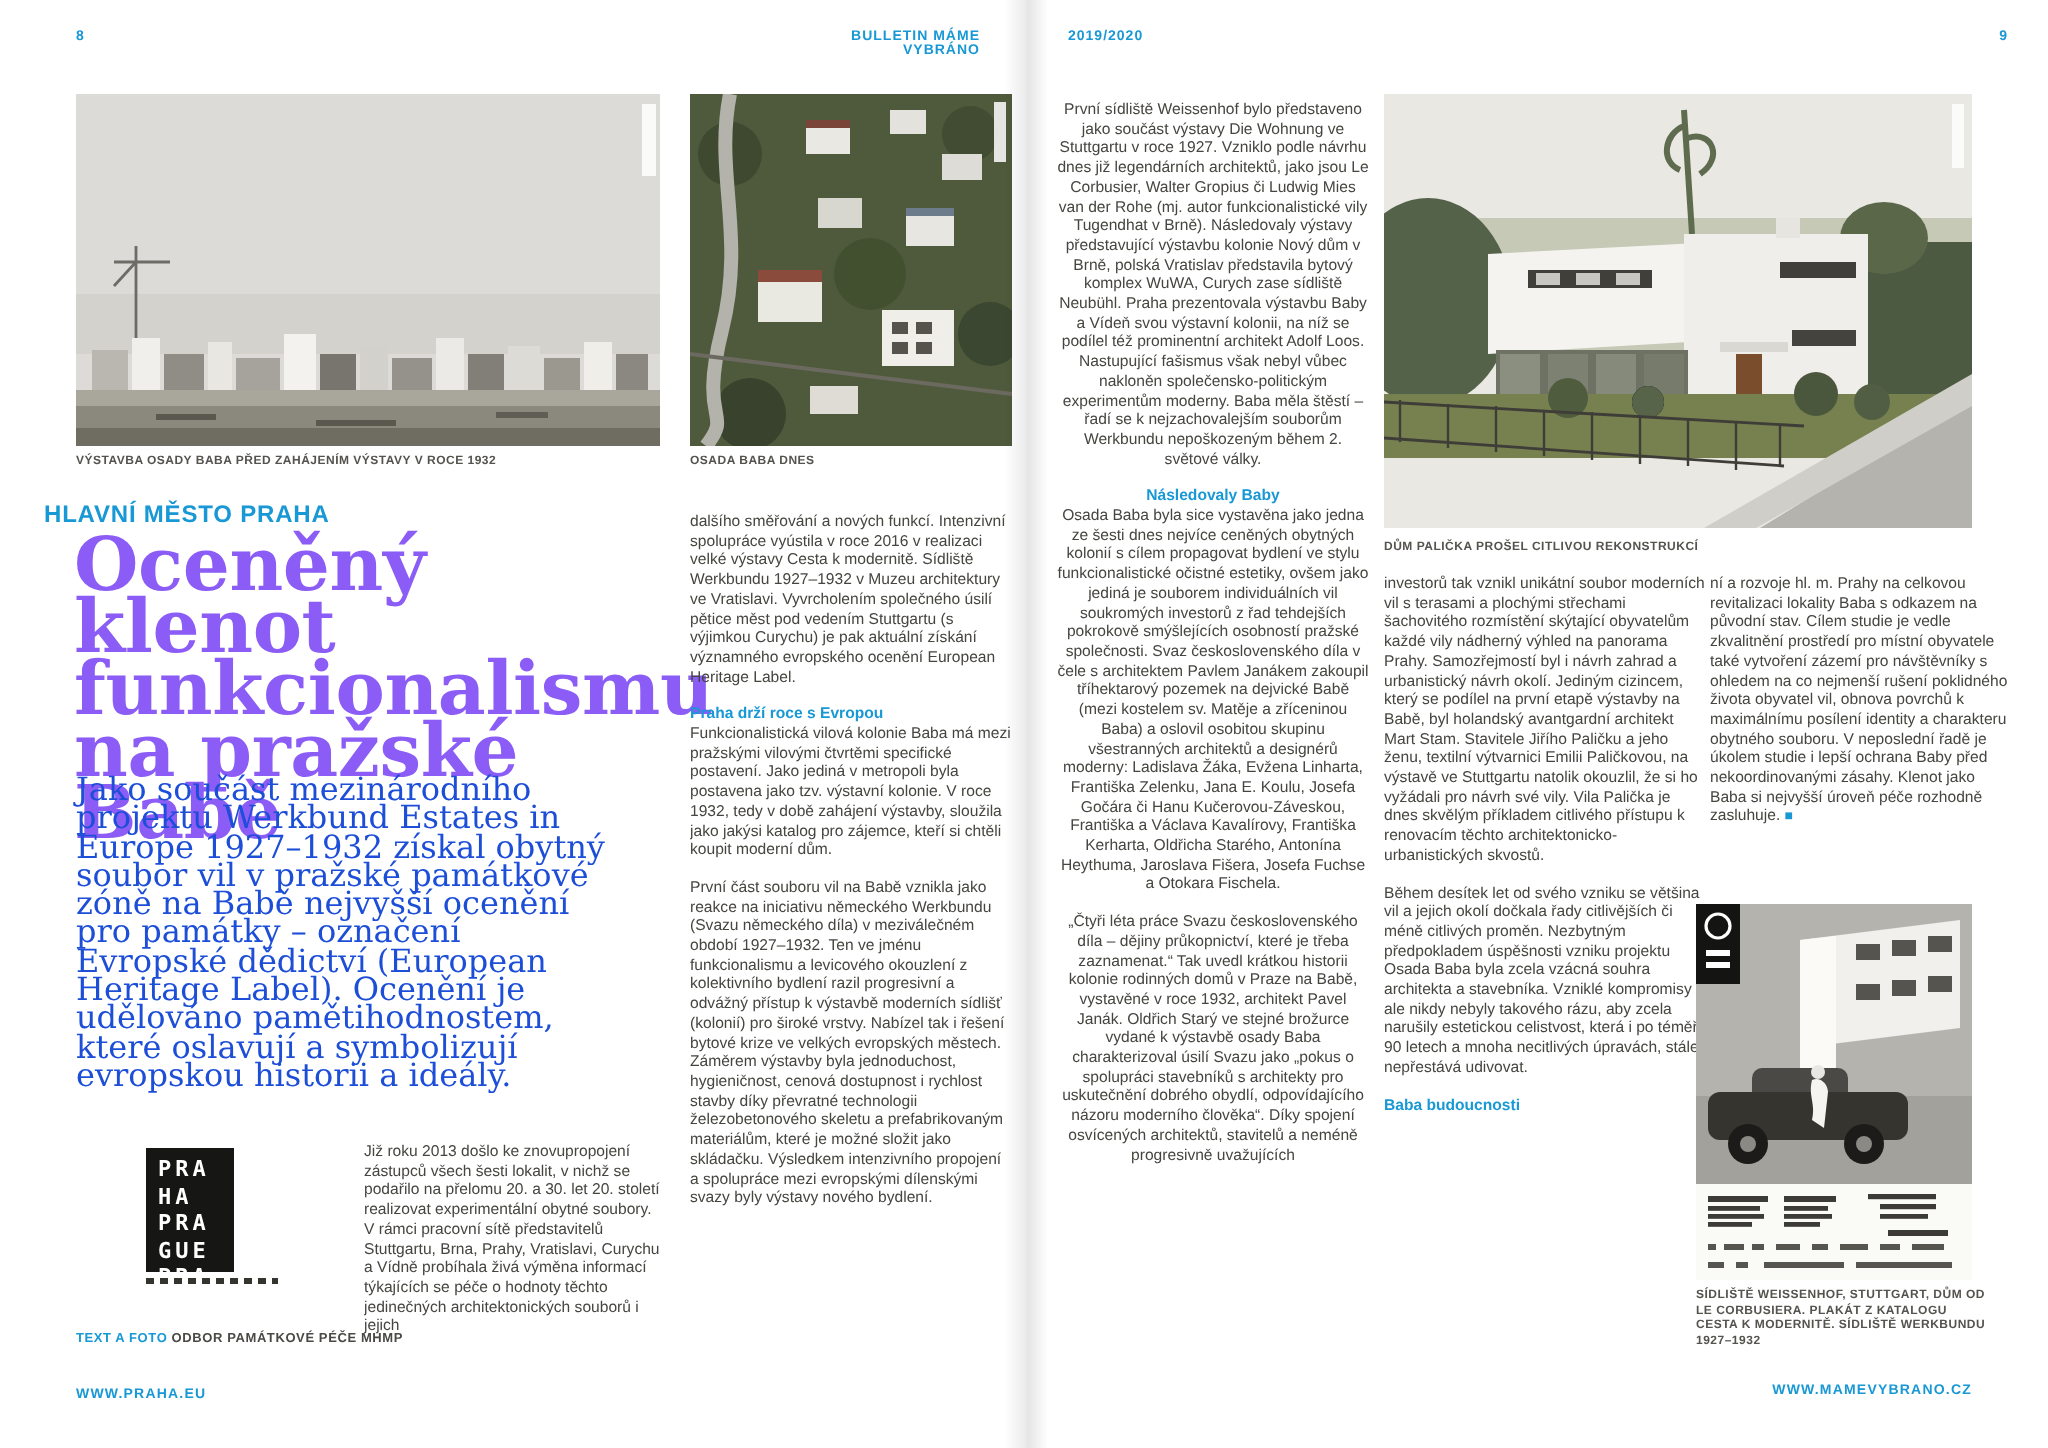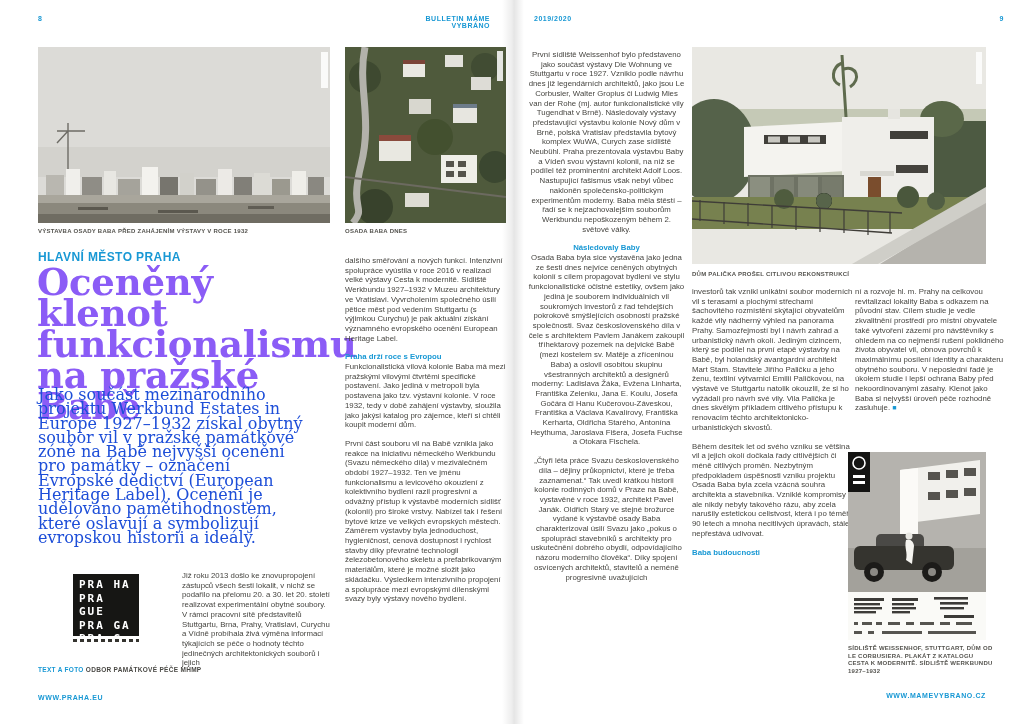--- a/index.html
+++ b/index.html
@@ -23,21 +23,21 @@
   .headline{
     font-family:"DejaVu Serif",serif;font-weight:bold;
     font-size:37px;line-height:31px;color:#8b5cf6;letter-spacing:-.2px;
   }
   .lead{
     font-family:"DejaVu Serif",serif;font-weight:normal;
     font-size:16px;line-height:14.3px;color:#1d4ed8;
   }
   
   .praha-logo{
-    width:66px;height:62px;background:#161614;color:#fff;
+    width:44px;height:62px;background:#161614;color:#fff;
     font-family:"DejaVu Sans Mono",monospace;font-weight:bold;
     font-size:11px;line-height:13.5px;letter-spacing:2px;
     padding:4px 0 0 6px;box-sizing:border-box;
   }
   .logo-dashes{
     width:66px;height:3px;
     background:repeating-linear-gradient(90deg,#35342f 0 4px,transparent 4px 7px);
   }
   .credit-line{font-size:6.5px;font-weight:bold;letter-spacing:.3px;}
   .credit-label{color:#1898d4;}
@@ -110,21 +110,21 @@
     <rect x="113" y="114" width="8" height="6" fill="#55534c"></rect>
     <rect x="101" y="124" width="8" height="6" fill="#55534c"></rect>
     <rect x="113" y="124" width="8" height="6" fill="#55534c"></rect>
     <rect x="60" y="146" width="24" height="14" fill="#dedcd4"></rect>
     <path d="M0 130 L161 150" stroke="#6c6a60" stroke-width="2"></path>
     <rect x="152" y="4" width="6" height="30" fill="#ffffff" opacity="0.85"></rect>
   </svg>
 </div>
 <div class="abs cap" style="left:345px;top:228px;width:161px;">OSADA BABA DNES</div>
 
-<div class="abs kicker" style="left:38px;top:250px;">HLAVNÍ MĚSTO PRAHA</div>
+<div class="abs kicker" style="left:22px;top:250px;">HLAVNÍ MĚSTO PRAHA</div>
 <div class="abs headline" style="left:37px;top:267px;width:255px;">Oceněný klenot funkcionalismu na pražské Babě</div>
 <div class="abs lead" style="left:38px;top:388px;width:272px;">Jako součást mezinárodního projektu Werkbund Estates in Europe 1927–1932 získal obytný soubor vil v pražské památkové zóně na Babě nejvyšší ocenění pro památky – označení Evropské dědictví (European Heritage Label). Ocenění je udělováno pamětihodnostem, které oslavují a symbolizují evropskou historii a ideály.</div>
 
 <div class="abs praha-logo" style="left:73px;top:574px;">
   <div>PRA HA</div>
   <div>PRA GUE</div>
   <div>PRA GA</div>
   <div>PRA G</div>
 </div>
 <div class="abs logo-dashes" style="left:73px;top:639px;"></div>

